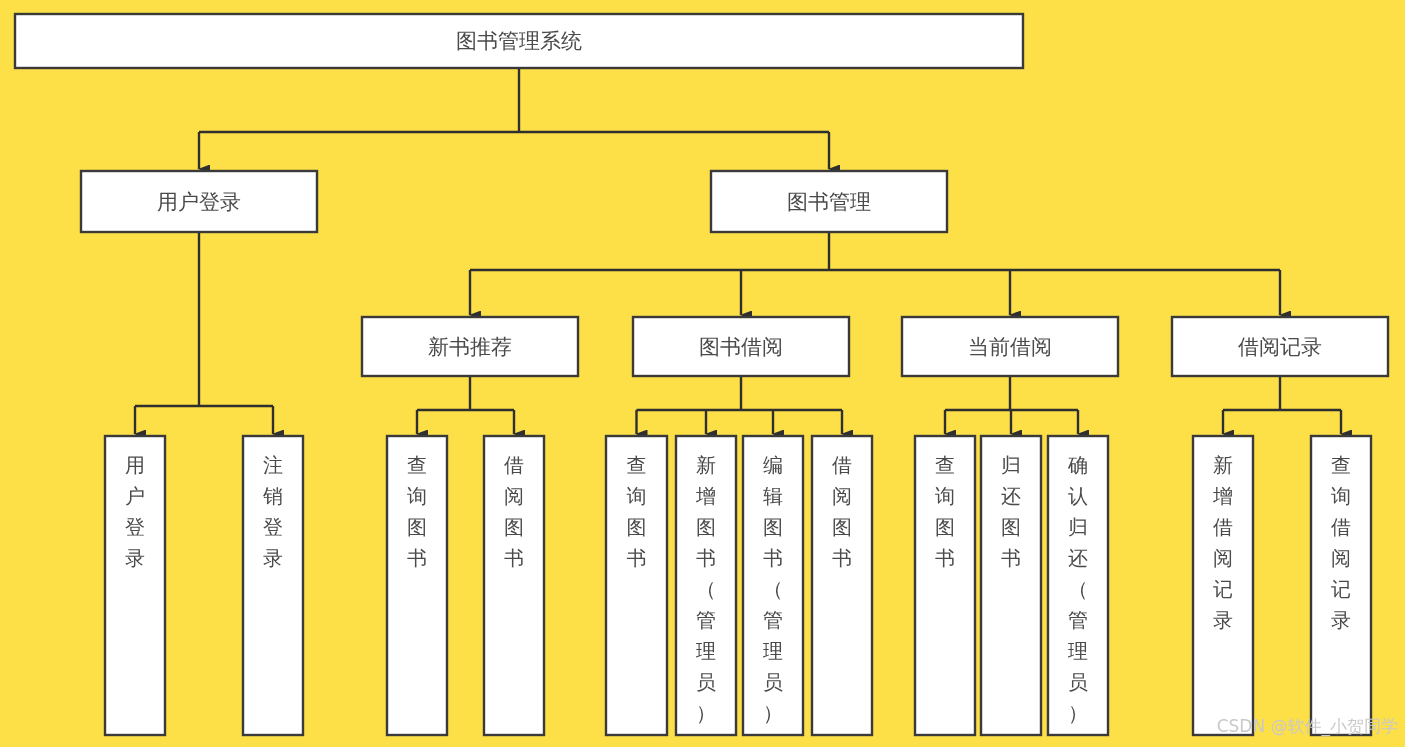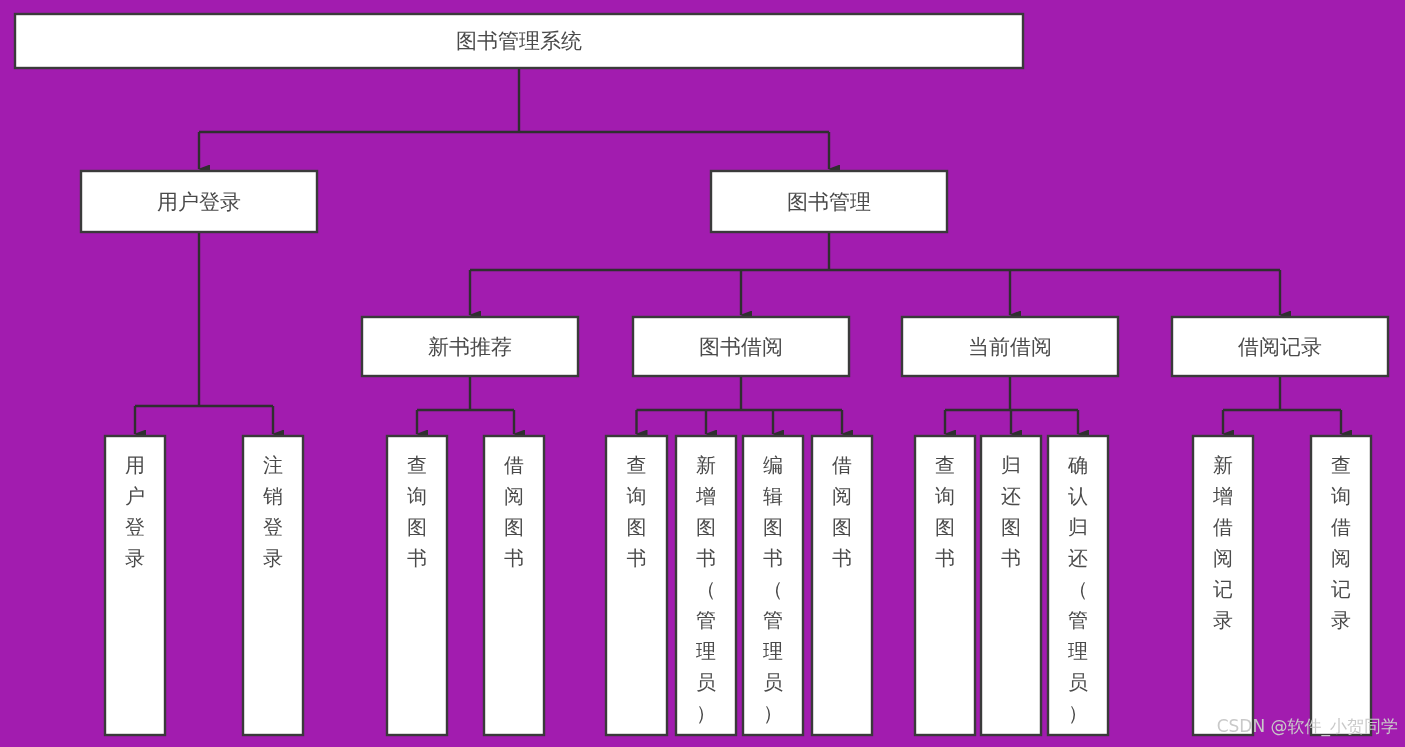--- a/index.html
+++ b/index.html
@@ -11,21 +11,21 @@
   body {
     width: 1405px;
     height: 747px;
     font-family: "DejaVu Sans", "Liberation Sans", sans-serif;
     overflow: hidden;
   }
   #diagram-root {
     position: relative;
     width: 1405px;
     height: 747px;
-    background: #a21caf;
+    background: #fde047;
   }
   svg.diagram {
     position: absolute;
     left: 0;
     top: 0;
     width: 1405px;
     height: 747px;
     display: block;
   }
   .node-box {

